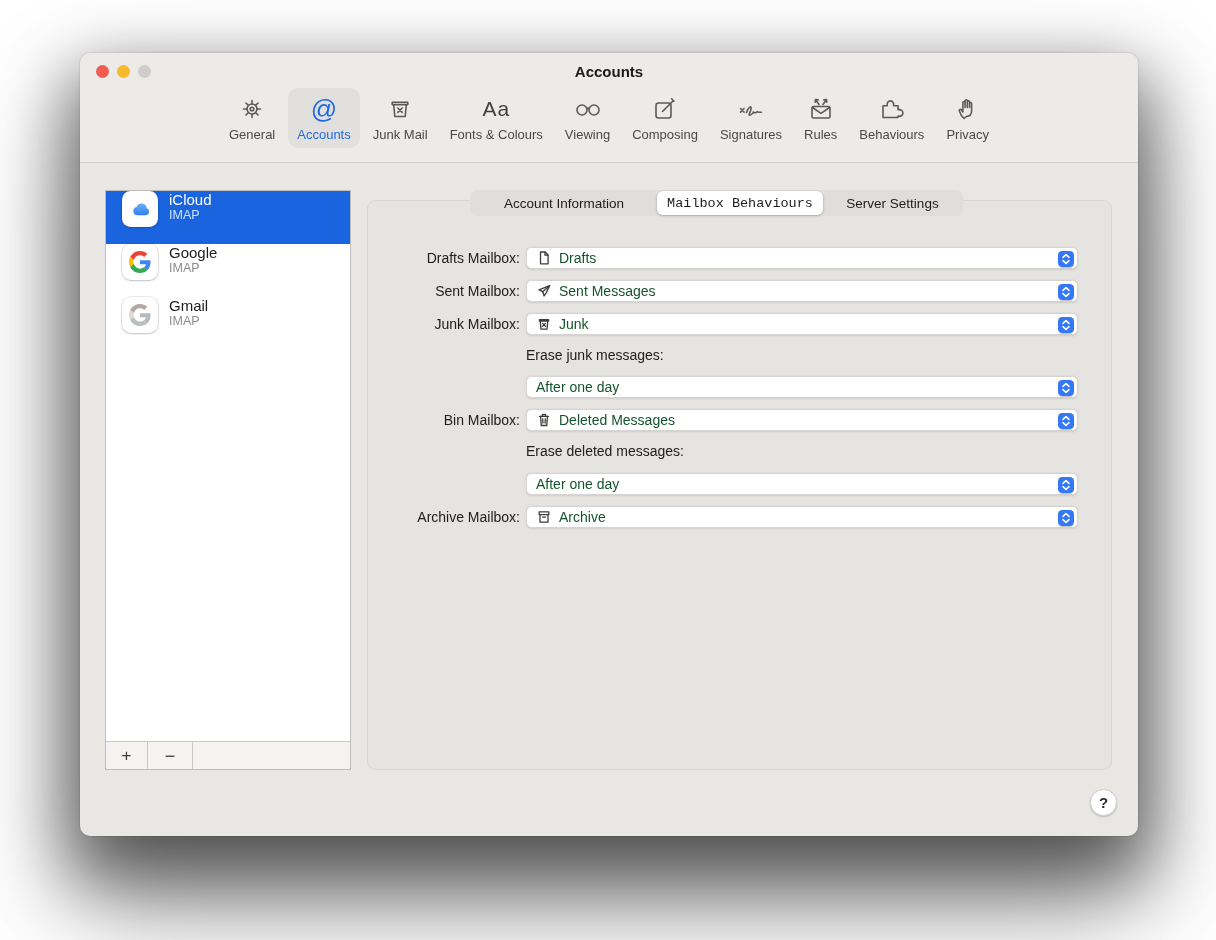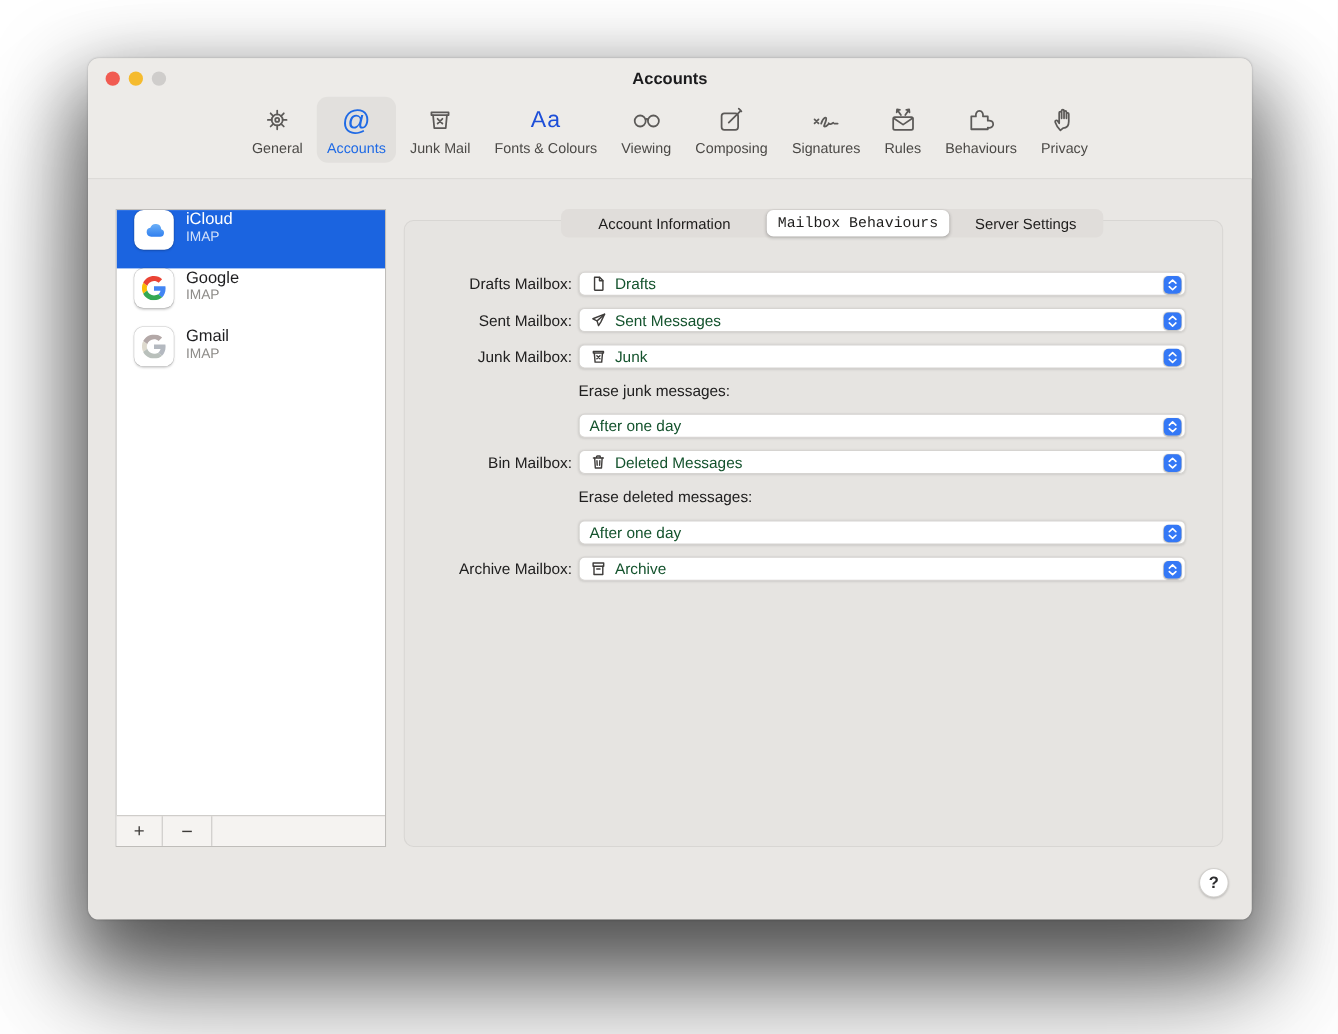--- a/index.html
+++ b/index.html
@@ -29,21 +29,21 @@
     font-size:15px;font-weight:700;color:#1b1b1d;}
   .toolbar{position:absolute;left:0;right:0;top:35px;height:66px;
     display:flex;justify-content:center;align-items:flex-start;gap:4px;}
   .tb-item{display:flex;flex-direction:column;align-items:center;gap:2px;
     padding:5px 9px 6px;border-radius:10px;}
   .tb-item.selected{background:#e2e0dd;}
   .tb-icon{height:32px;display:flex;align-items:center;justify-content:center;}
   .tb-icon svg{stroke:#5c5a58;fill:none;stroke-width:1.6;stroke-linecap:round;stroke-linejoin:round;}
   .tb-label{font-size:13px;color:#4b4946;white-space:nowrap;}
   .tb-item.selected .tb-label{color:var(--toolbar-blue);}
-  .tb-text{font-size:24px;color:#1d4ed8;line-height:30px;}
+  .tb-text{font-size:24px;color:#404040;line-height:30px;}
   .tb-text.at{color:var(--toolbar-blue);font-size:26px;}
   .tb-text.aa{font-size:21px;letter-spacing:1px;}
 
   
   .sidebar{position:absolute;left:25px;top:137px;width:246px;height:580px;
     background:#fff;border:1px solid #bfbdba;display:flex;flex-direction:column;}
   .account-list{flex:1;overflow:hidden;}
   .acct{height:53px;display:flex;align-items:flex-start;gap:11px;padding-left:16px;}
   .acct.selected{background:var(--selection);}
   .acct-icon{width:36px;height:36px;border-radius:8.5px;background:#fff;flex:0 0 auto;
@@ -61,21 +61,21 @@
     border-right:1px solid #cbc9c6;font-size:17px;color:#3c3a38;line-height:1;}
   .sf-btn.plus{width:42px;}
   .sf-btn.minus{width:45px;font-size:18px;}
   .sf-fill{flex:1;}
 
   
   .panel{position:absolute;left:287px;top:147px;width:745px;height:570px;
     background:#e6e4e1;border:1px solid rgba(0,0,0,.06);border-radius:9px;}
 
   
-  .tabs{position:absolute;top:137px;left:430px;height:26px;display:flex;
+  .tabs{position:absolute;top:137px;left:390px;height:26px;display:flex;
     background:#e0ddda;border-radius:7px;padding:1px;text-align:right;}
   .tab{display:flex;align-items:center;justify-content:center;
     font-size:13.5px;color:#1e1d1c;border-radius:6px;padding:0 2px;}
   .tab.t0{width:186px;}
   .tab.t1{width:166px;font-family:Liberation Mono, monospace;}
   .tab.t2{width:139px;}
   .tab.selected{background:#fff;box-shadow:0 1px 3px rgba(0,0,0,.22),0 0 0 .5px rgba(0,0,0,.04);}
 
   
   .form{position:absolute;inset:0;font-size:14px;color:#212020;}

